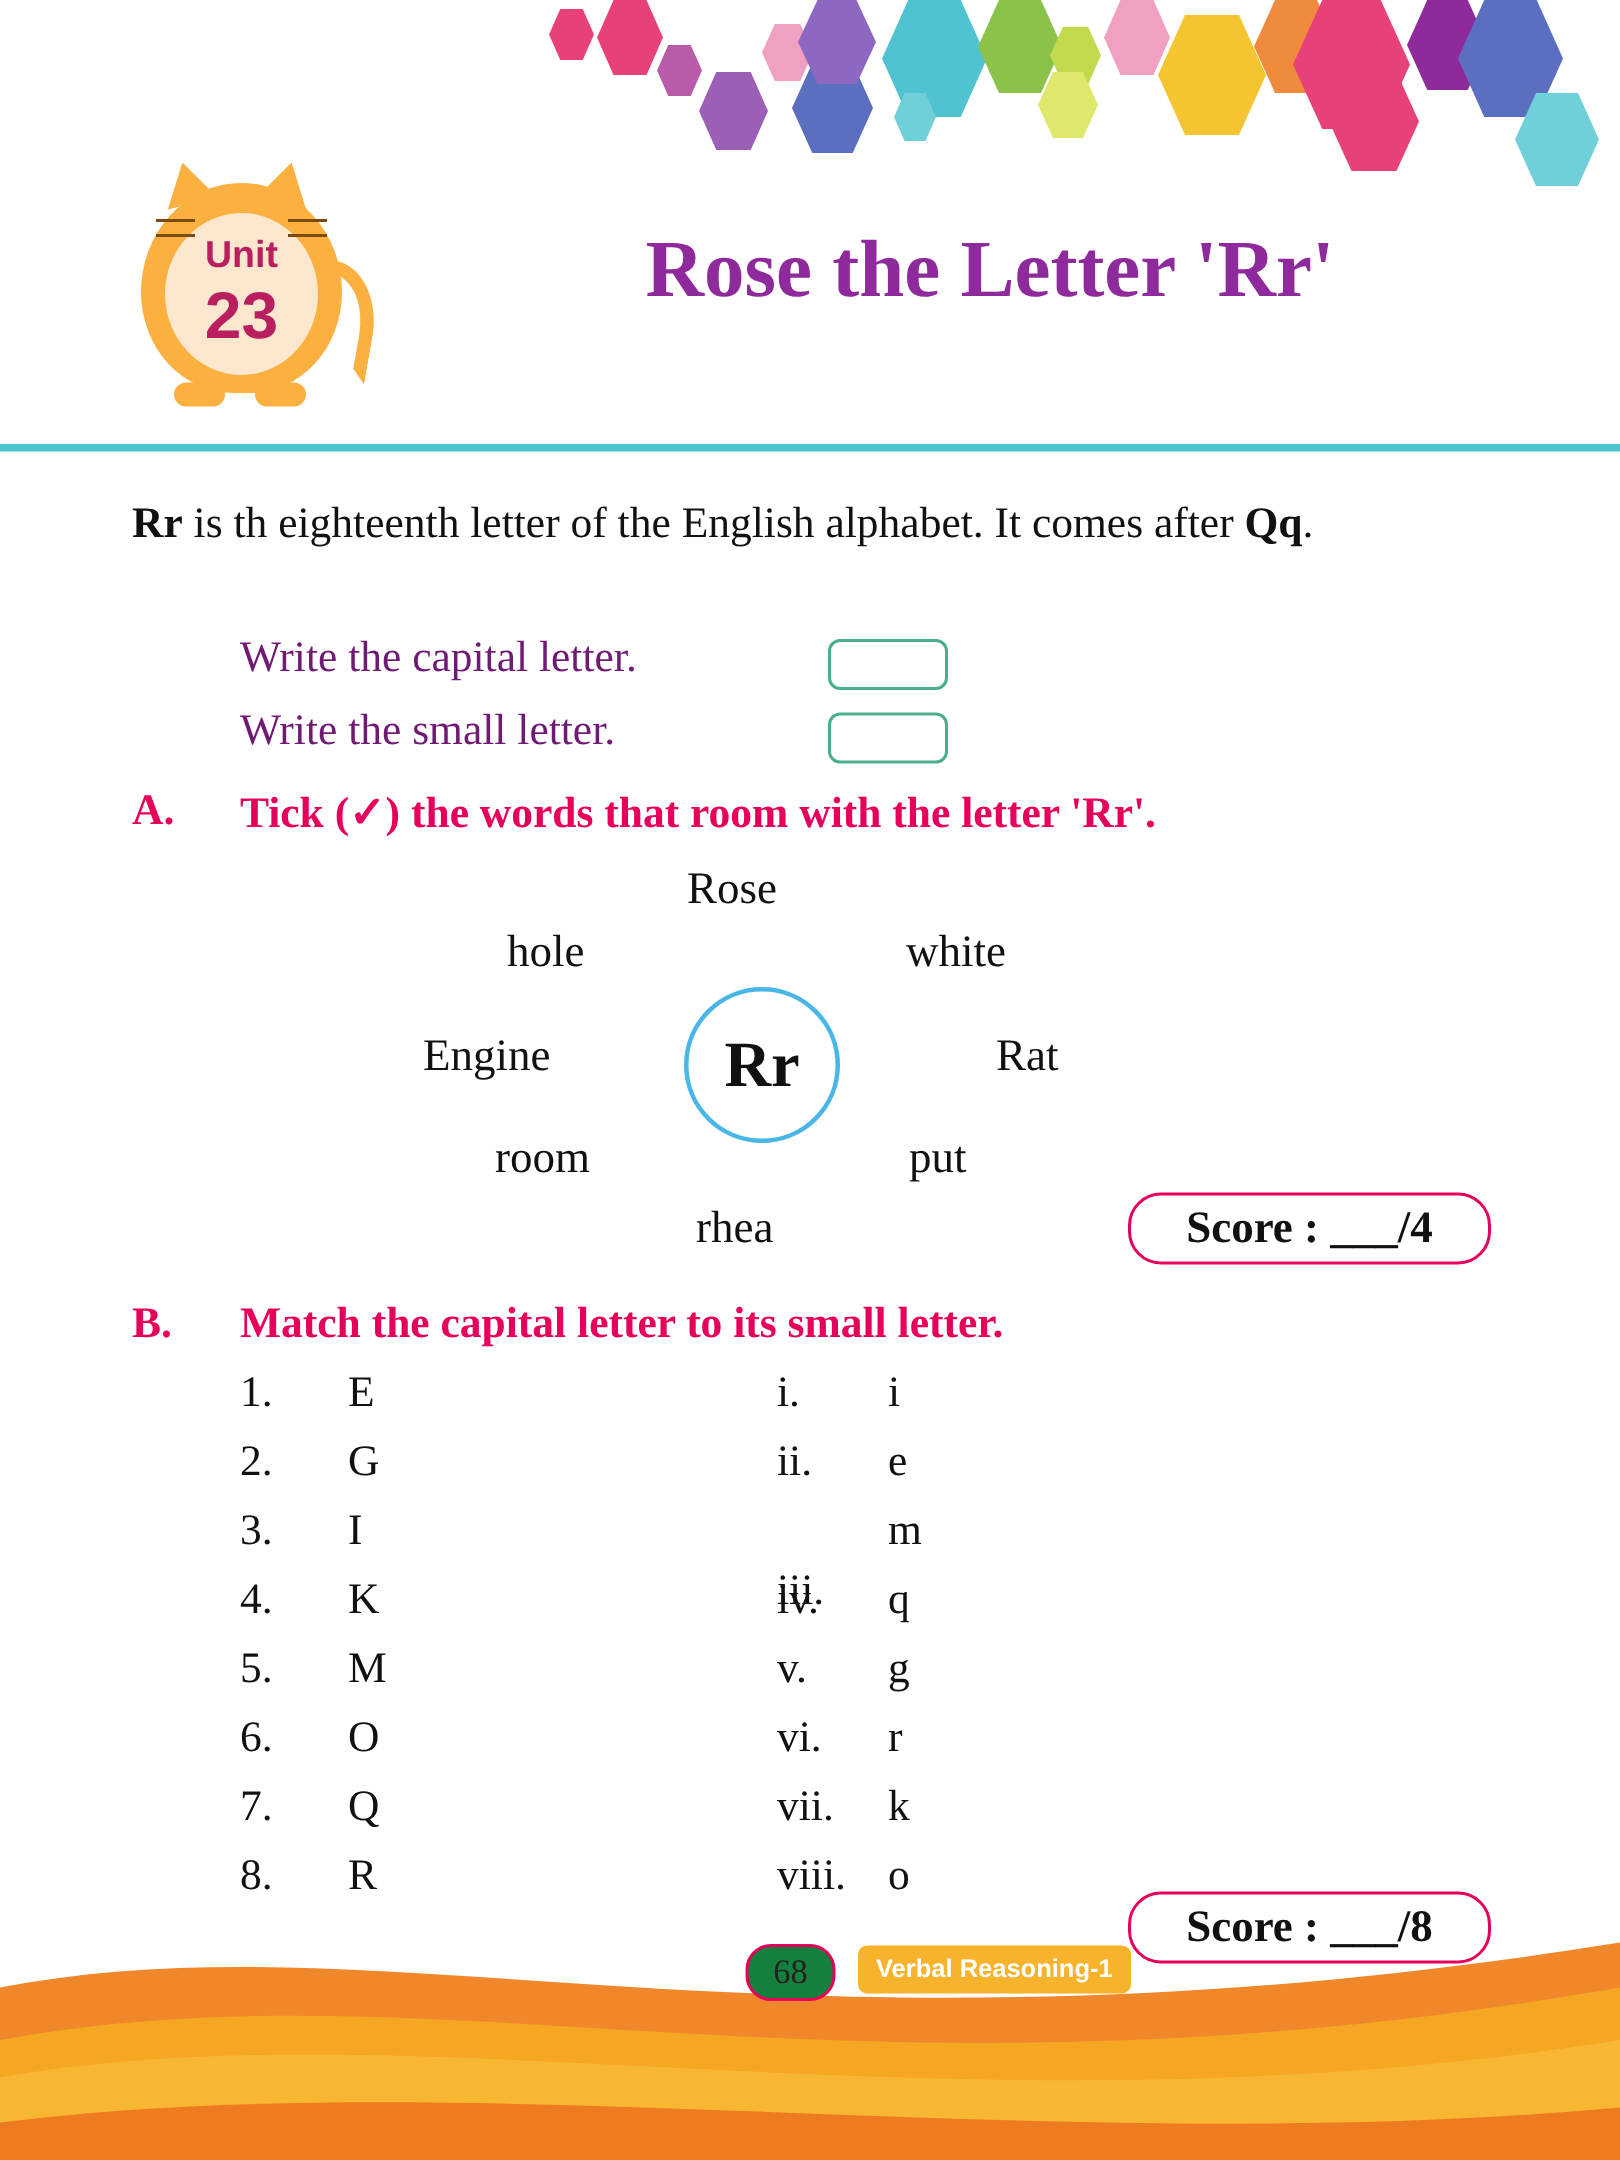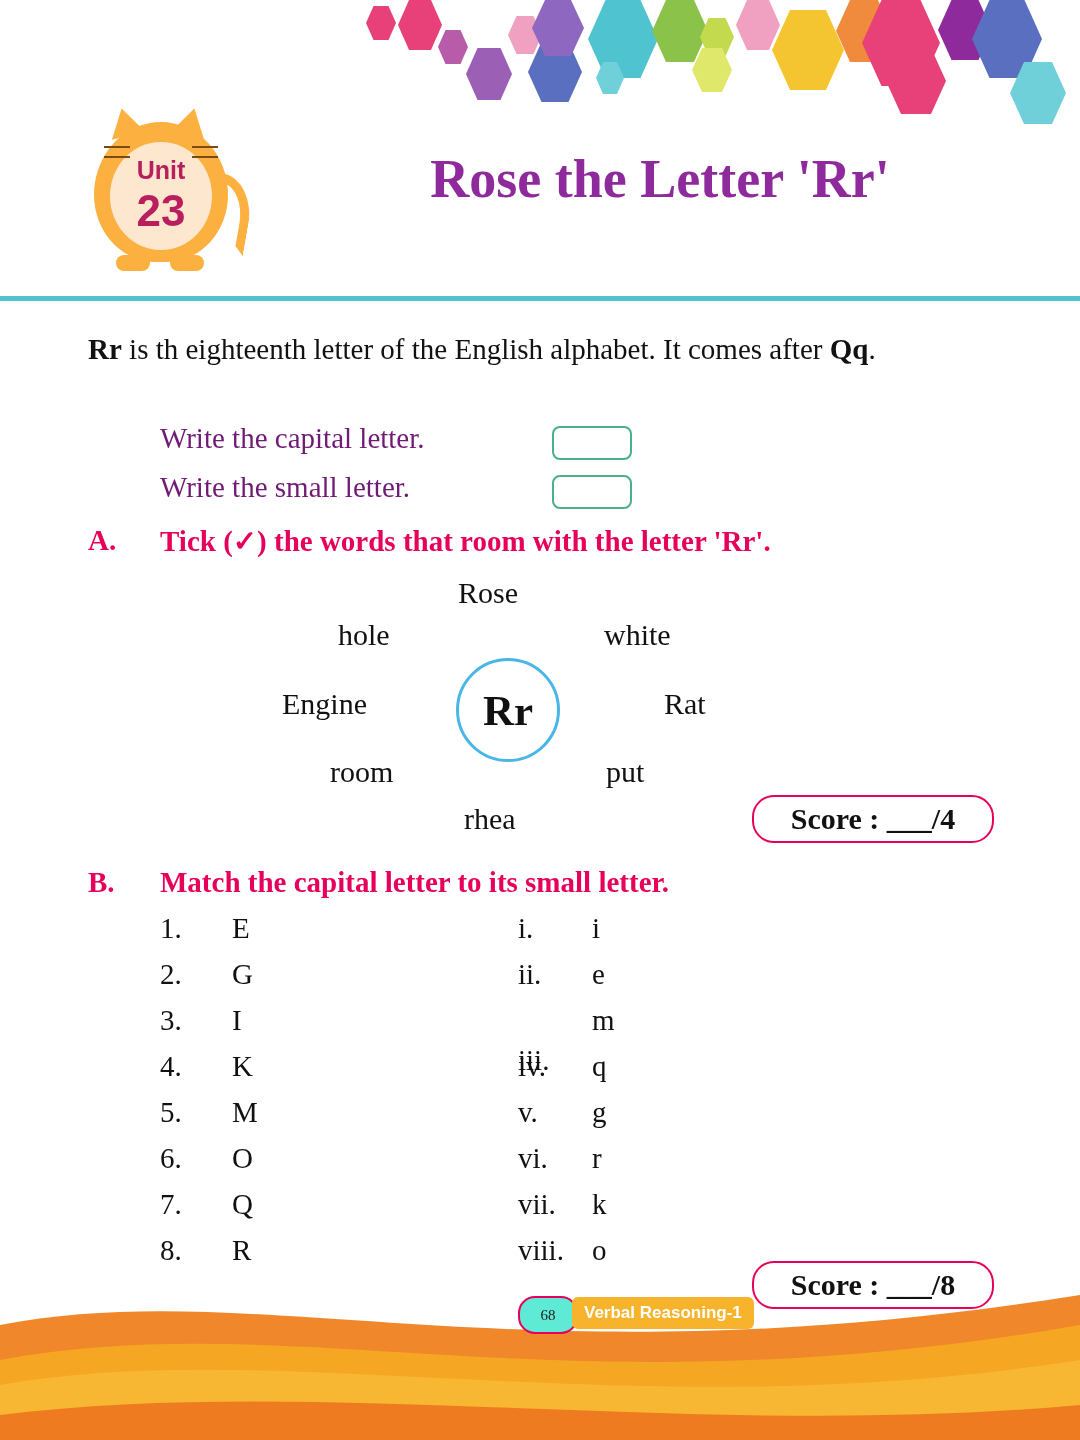--- a/index.html
+++ b/index.html
@@ -222,31 +222,31 @@
   .footer-wave {
     position: absolute;
     left: 0;
     bottom: 0;
     width: 1080px;
     height: 175px;
     overflow: hidden;
   }
   .pagenum {
     position: absolute;
-    left: 518px;
+    left: 497px;
     top: 1296px;
     width: 56px;
     height: 34px;
     border: 2px solid #e6005c;
     border-radius: 17px;
-    background: #5eead4;
+    background: #15803d;
     display: flex;
     align-items: center;
     justify-content: center;
-    font-size: 15px;
+    font-size: 23px;
     color: #222;
     z-index: 5;
   }
   .bookbadge {
     position: absolute;
     left: 572px;
     top: 1297px;
     height: 32px;
     padding: 0 12px;
     background: #f7b32b;

